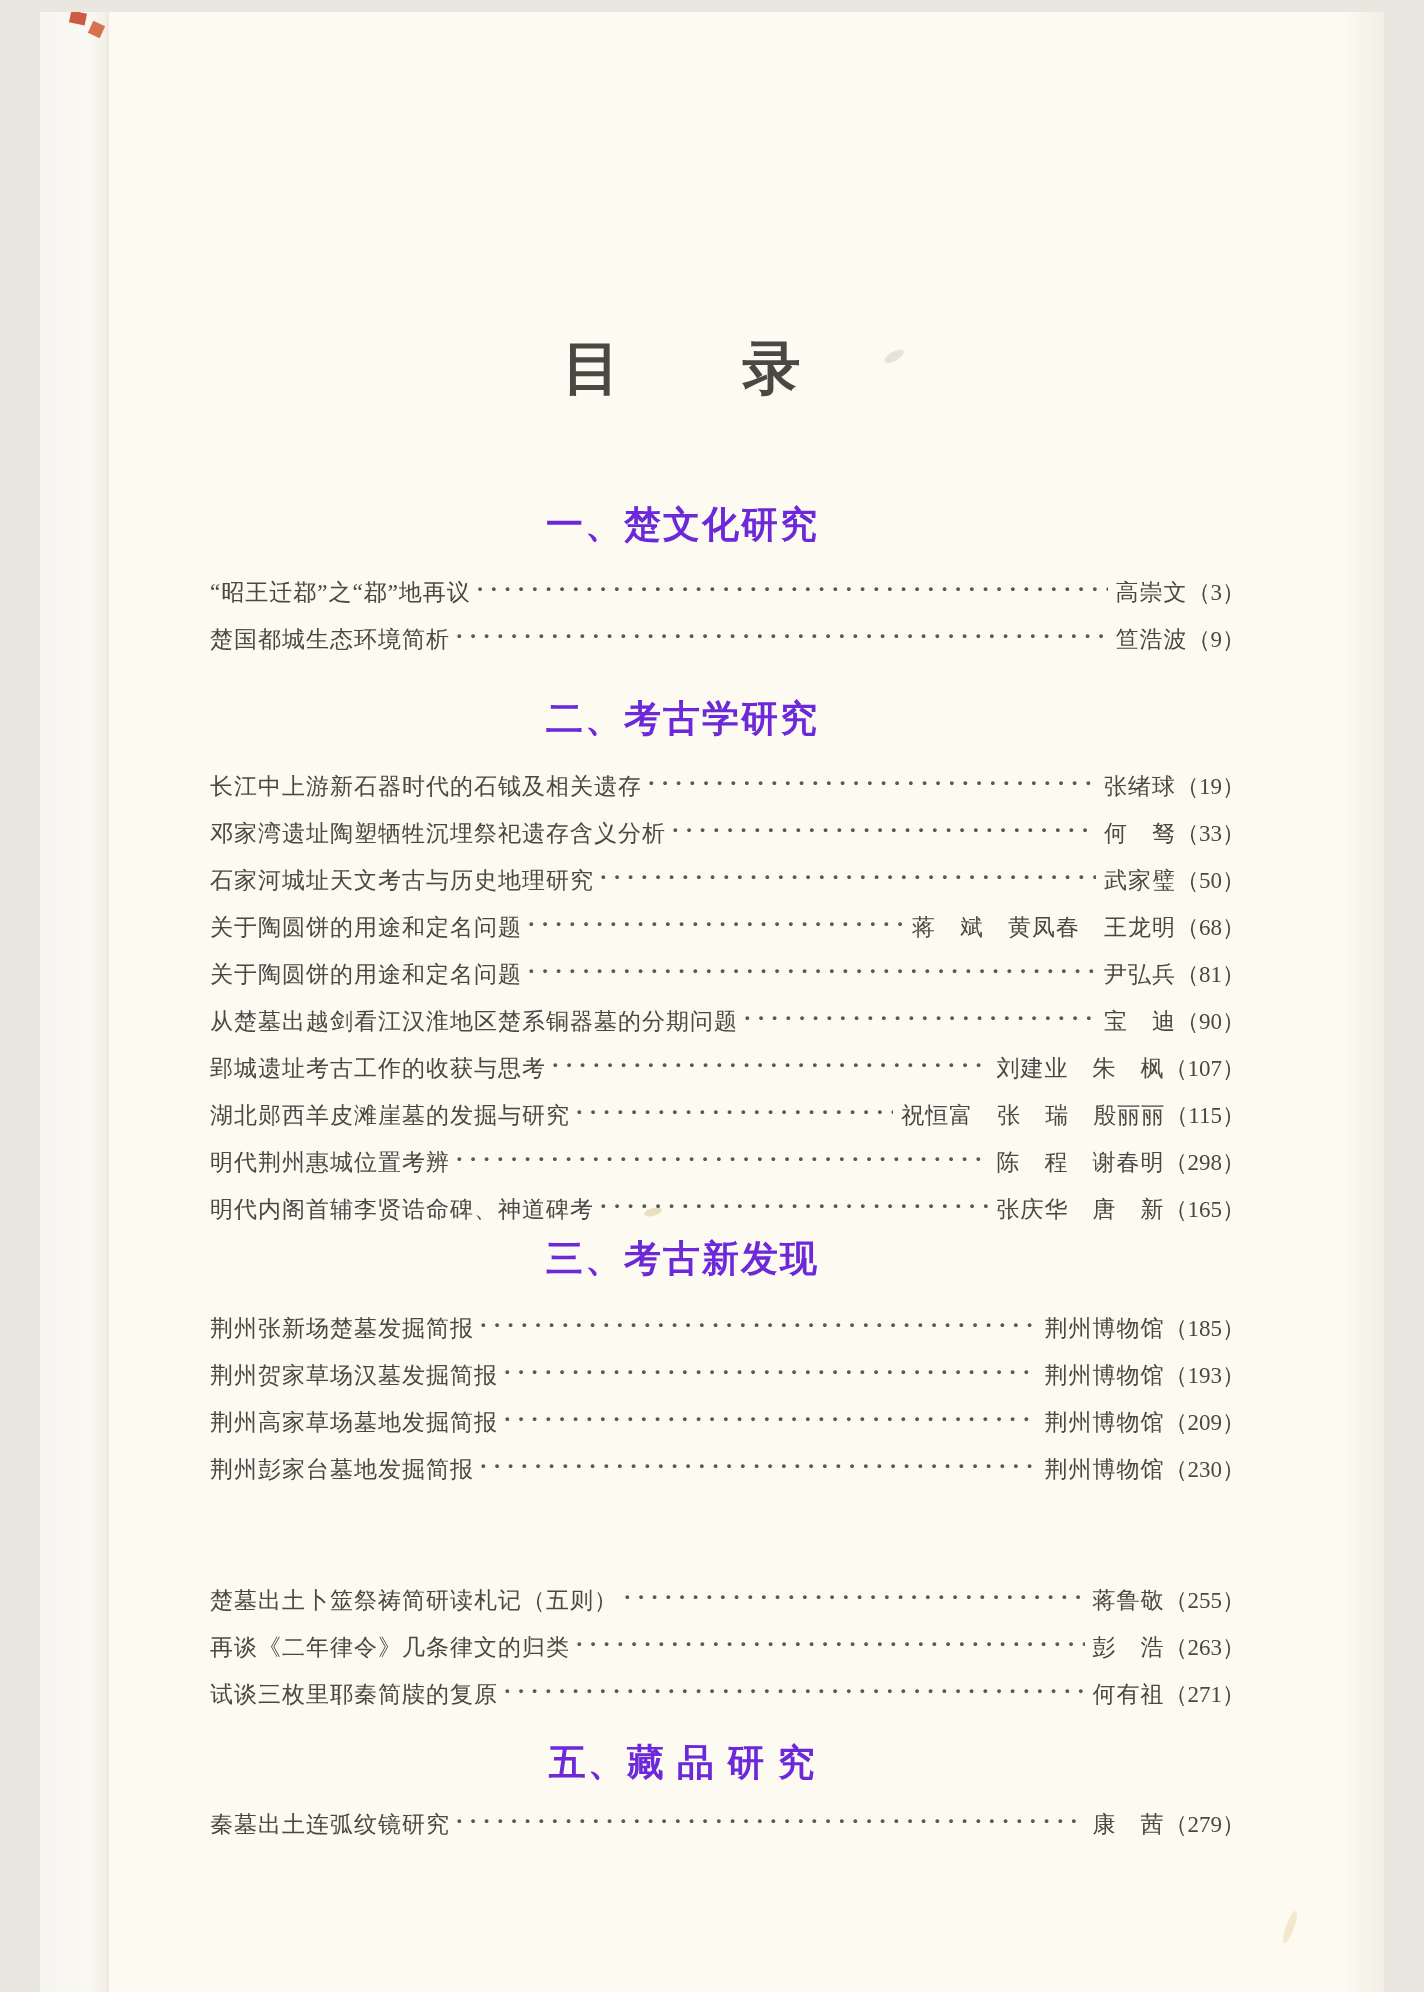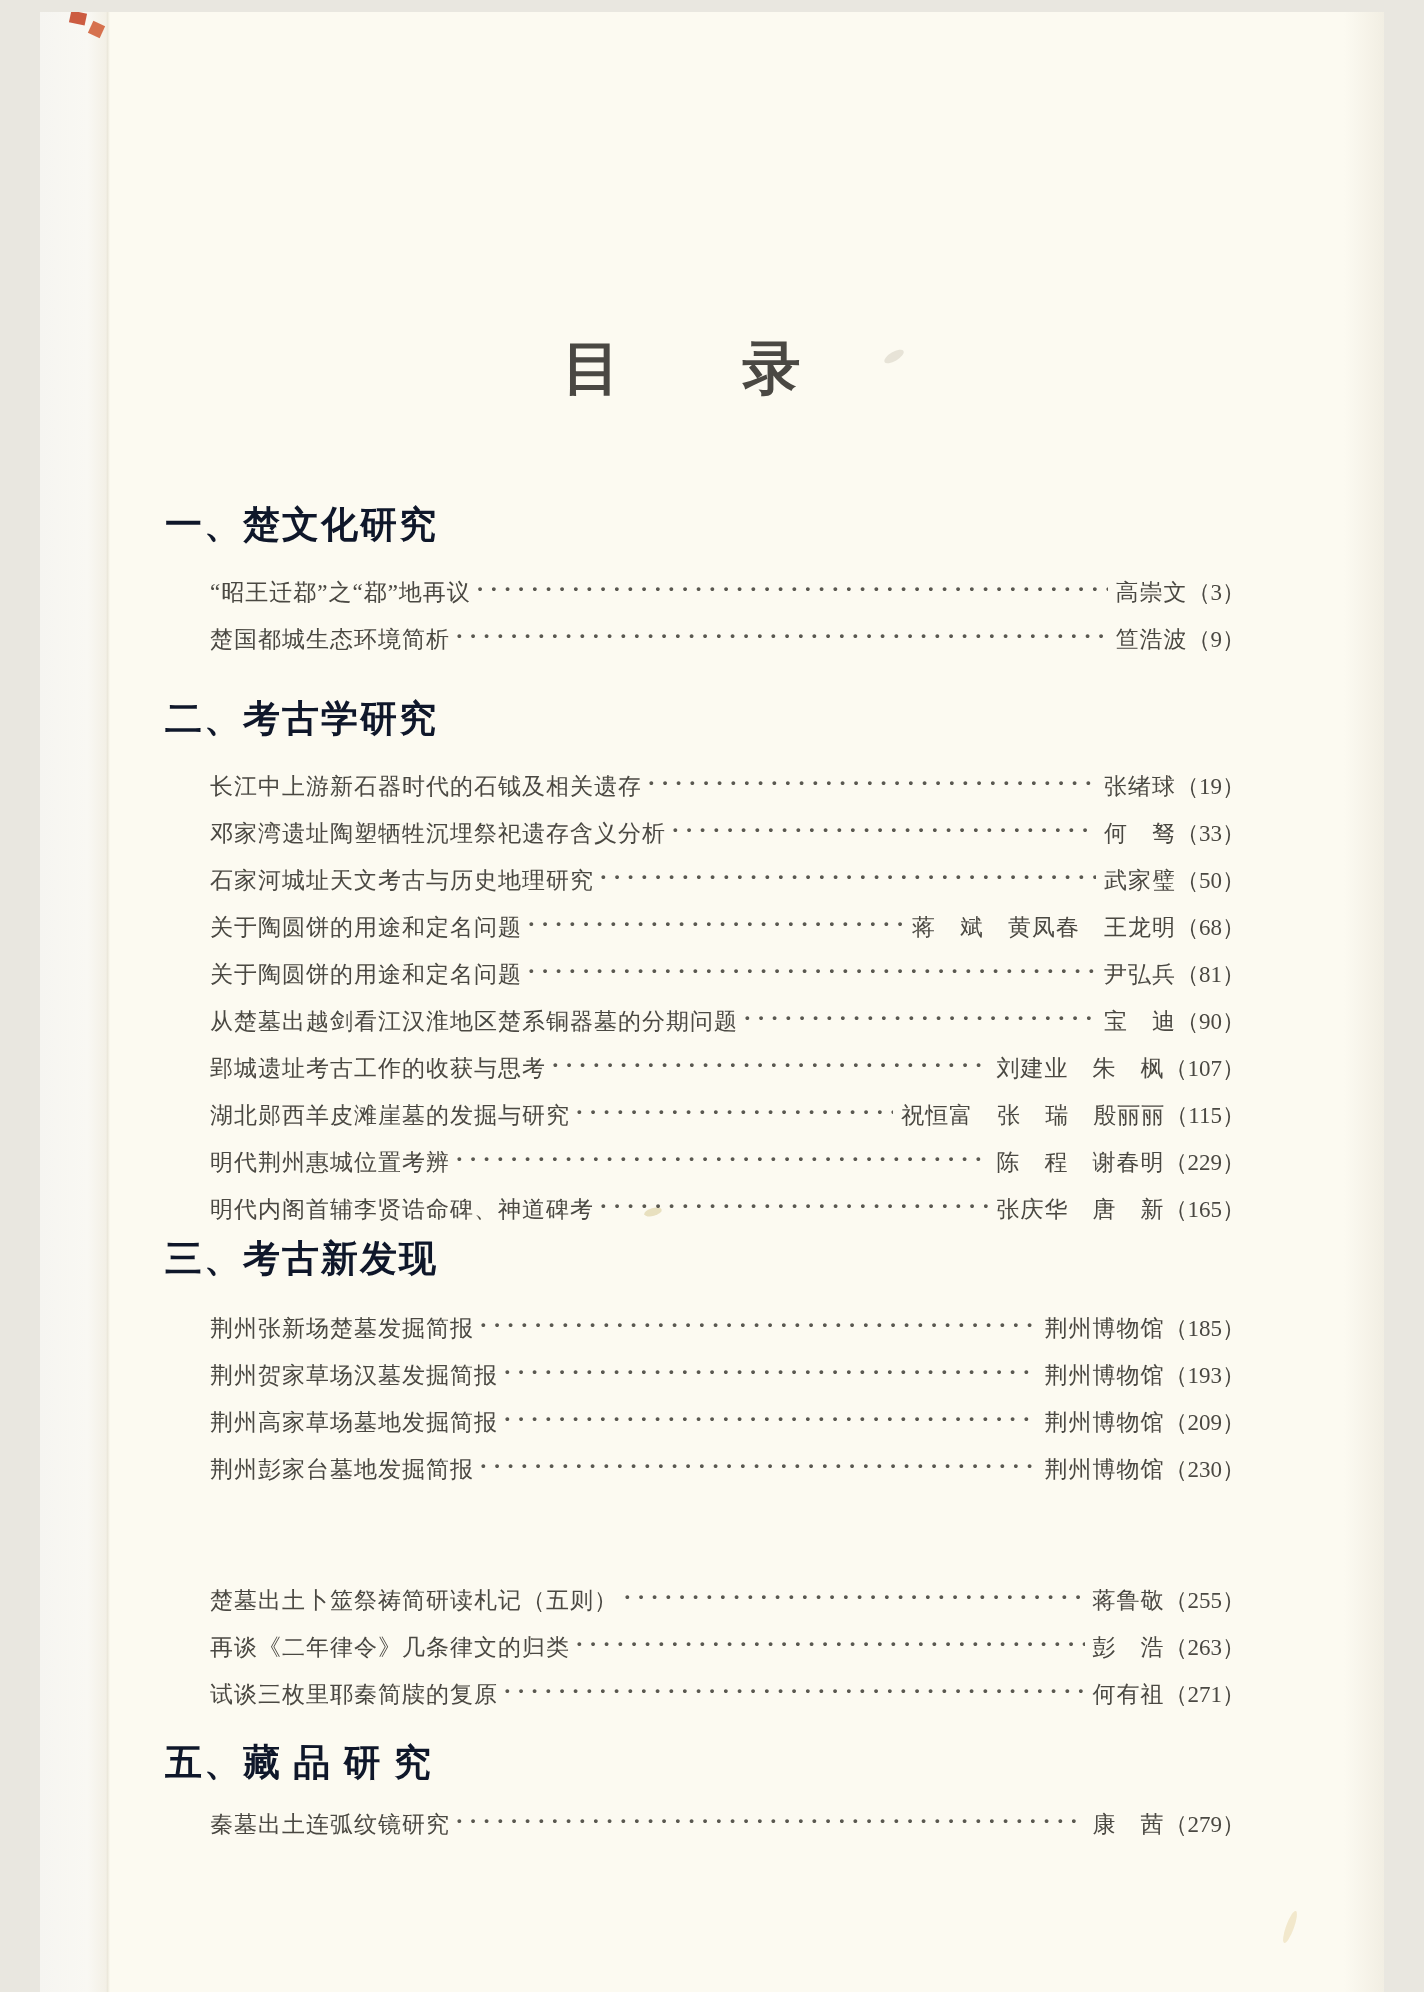--- a/index.html
+++ b/index.html
@@ -82,24 +82,25 @@
     font-weight: 600;
     letter-spacing: 2px;
     color: #4a4843;
     line-height: 62px;
     white-space: pre;
   }
   .sec-heading {
     position: absolute;
     left: 170px; right: 139px;
     transform: translateX(-45px);
+    text-align: center;
     font-size: 37px;
     font-weight: 700;
     letter-spacing: 2px;
-    color: #0f172a;
+    color: #6d28d9;
     line-height: 50px;
     white-space: pre;
   }
   .h-1 { top: 488px; }
   .h-2 { top: 682px; }
   .h-3 { top: 1222px; }
   .h-4 { top: 1496px; }
   .h-5 { top: 1726px; font-family: Liberation Serif, serif; }
 
   .entry-list {
@@ -226,21 +227,21 @@
     <div class="entry">
       <span class="entry-title">湖北郧西羊皮滩崖墓的发掘与研究</span>
       <span class="leader"></span>
       <span class="entry-authors">祝恒富　张　瑞　殷丽丽</span>
       <span class="entry-page">（115）</span>
     </div>
     <div class="entry">
       <span class="entry-title">明代荆州惠城位置考辨</span>
       <span class="leader"></span>
       <span class="entry-authors">陈　程　谢春明</span>
-      <span class="entry-page">（229）</span>
+      <span class="entry-page">（298）</span>
     </div>
     <div class="entry">
       <span class="entry-title">明代内阁首辅李贤诰命碑、神道碑考</span>
       <span class="leader"></span>
       <span class="entry-authors">张庆华　唐　新</span>
       <span class="entry-page">（165）</span>
     </div>
   </div>
 
   <div class="sec-heading h-3">三、考古新发现</div>

